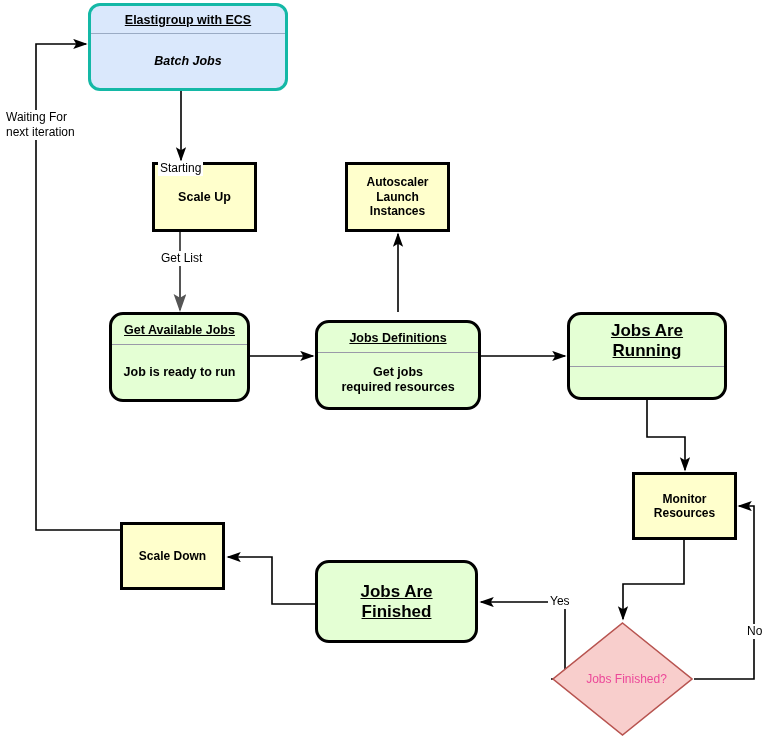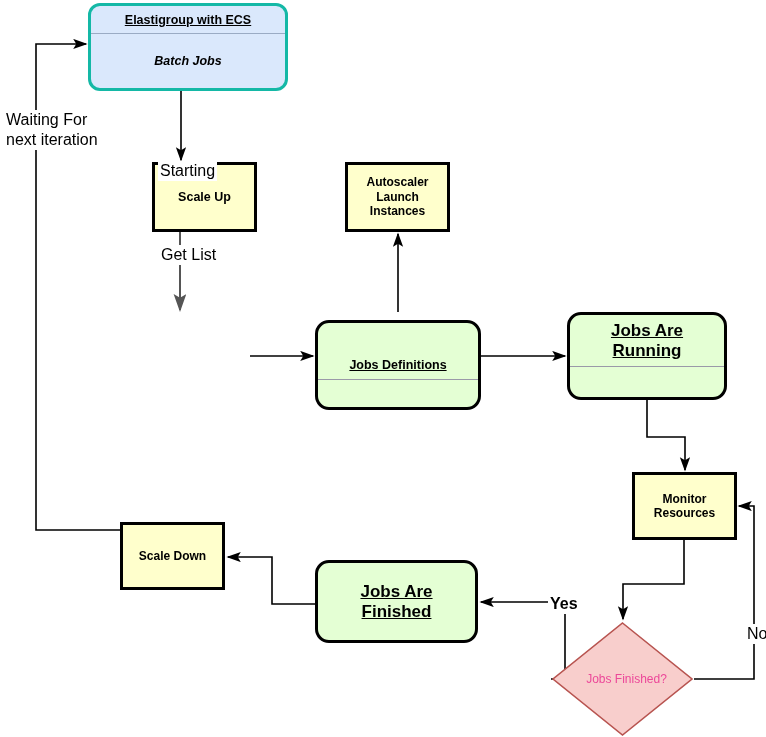--- a/index.html
+++ b/index.html
@@ -160,31 +160,31 @@
     display: flex;
     align-items: center;
     justify-content: center;
     font-size: 12px;
     color: #ec4899;
   }
 
   
   .edge-label {
     position: absolute;
-    font-size: 16px;
+    font-size: 12px;
     color: #000000;
     background: #ffffff;
     padding: 0 2px;
     white-space: pre;
     line-height: 1.25;
   }
   #label-starting { left: 158px; top: 125px; margin-top: 36px; }
-  #label-getlist  { left: 159px; top: 245px; }
+  #label-getlist  { left: 159px; top: 251px; }
   #label-waiting  { left: 4px;  top: 110px; text-align: left; }
-  #label-yes      { left: 548px; top: 594px; font-weight: bold; }
+  #label-yes      { left: 548px; top: 594px; }
   #label-no       { left: 745px; top: 624px; }
 </style>
 </head>
 <body>
 
 <div id="canvas">
 
   <svg class="edges" viewBox="0 0 766 737" width="766" height="737">
     <defs>
       <marker id="arrow" markerWidth="10" markerHeight="10" refX="8" refY="3.2" orient="auto" markerUnits="strokeWidth">
@@ -226,23 +226,29 @@
   <div class="node yellowbox" id="node-scaleup">
     <div class="body">Scale Up</div>
   </div>
 
   <div class="node yellowbox" id="node-autoscaler">
     <div class="body" style="white-space: pre-line;">Autoscaler
 Launch
 Instances</div>
   </div>
 
+  <div class="node greenbox" id="node-getavailable">
+    <div class="title">Get Available Jobs</div>
+    <div class="body">Job is ready to run</div>
+  </div>
 
   <div class="node greenbox" id="node-jobsdefs">
     <div class="title">Jobs Definitions</div>
+    <div class="body" style="white-space: pre-line;">Get jobs
+required resources</div>
   </div>
 
   <div class="node greenbox" id="node-jobsrunning">
     <div class="title" style="white-space: pre-line;">Jobs Are
 Running</div>
     <div class="body"></div>
   </div>
 
   <div class="node yellowbox" id="node-scaledown">
     <div class="body">Scale Down</div>

